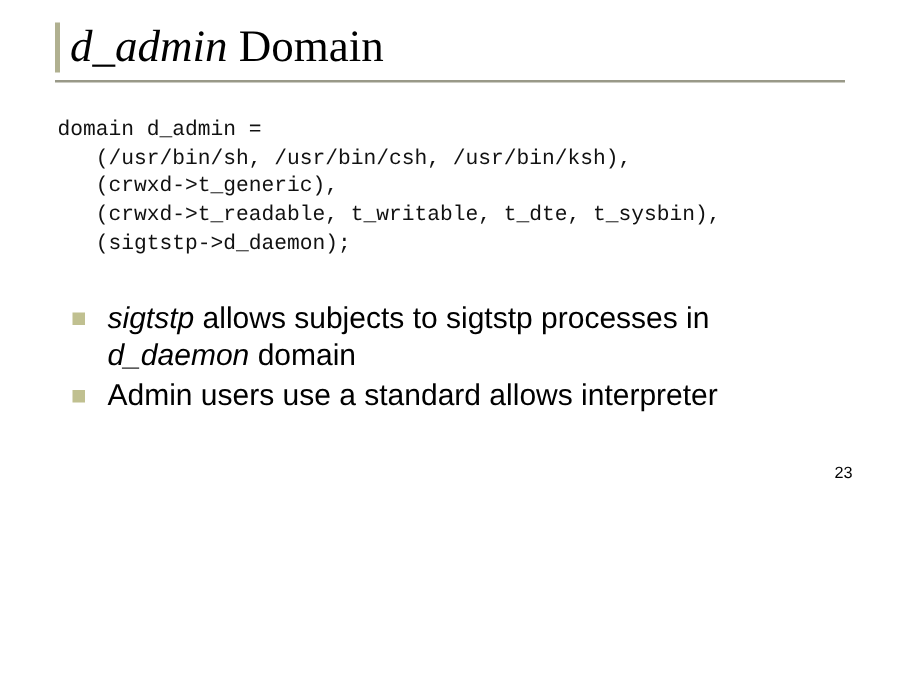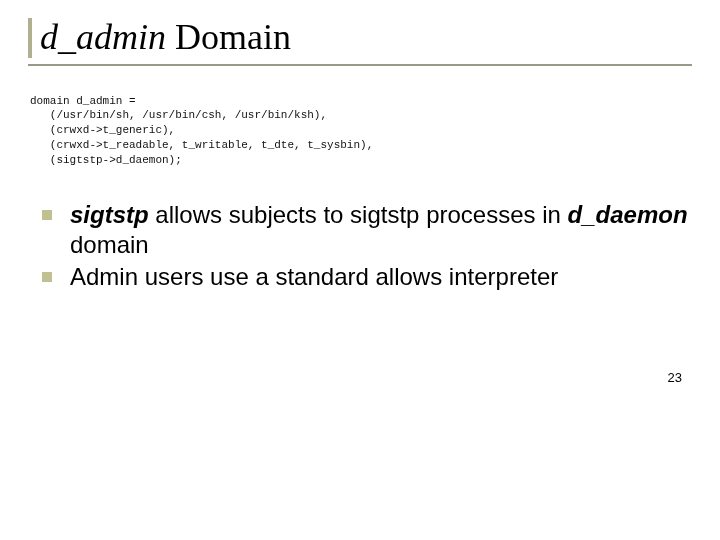--- a/index.html
+++ b/index.html
@@ -7,41 +7,41 @@
       width: 720px;
       height: 540px;
       background: #ffffff;
       font-family: Arial, sans-serif;
       position: relative;
       overflow: hidden;
     }
     .slide {
       width: 720px;
       height: 412px;
-      padding: 18px 28px;
+      padding: 18px 44px;
       position: relative;
     }
     .title-wrap {
       border-bottom: 2px solid #999988;
       padding-bottom: 6px;
       margin-bottom: 28px;
     }
     .title {
       font-family: "Times New Roman", Times, serif;
       font-size: 36px;
       color: #000000;
       display: inline-block;
       border-left: 4px solid #b0b090;
       padding-left: 8px;
       line-height: 1.1;
     }
     .title .italic { font-style: italic; }
     .code-block {
       font-family: "Courier New", Courier, monospace;
-      font-size: 11px;
+      font-size: 17px;
       line-height: 1.35;
       color: #111;
       white-space: pre;
       margin-bottom: 32px;
       margin-left: 2px;
     }
     .bullets {
       margin-left: 14px;
       margin-top: 6px;
     }
@@ -56,21 +56,21 @@
       background: #c0c090;
       margin-top: 10px;
       margin-right: 18px;
       flex-shrink: 0;
     }
     .bullet-text {
       font-size: 24px;
       line-height: 1.25;
       color: #000;
     }
-    .bullet-text .bi { font-style: italic; font-weight: bold; }
+    .bullet-text .bi { font-style: italic; font-weight: normal; }
     .page-num {
       position: absolute;
       right: 38px;
       bottom: 27px;
       font-size: 13px;
       color: #000;
     }
   </style>
 </head>
 <body>

